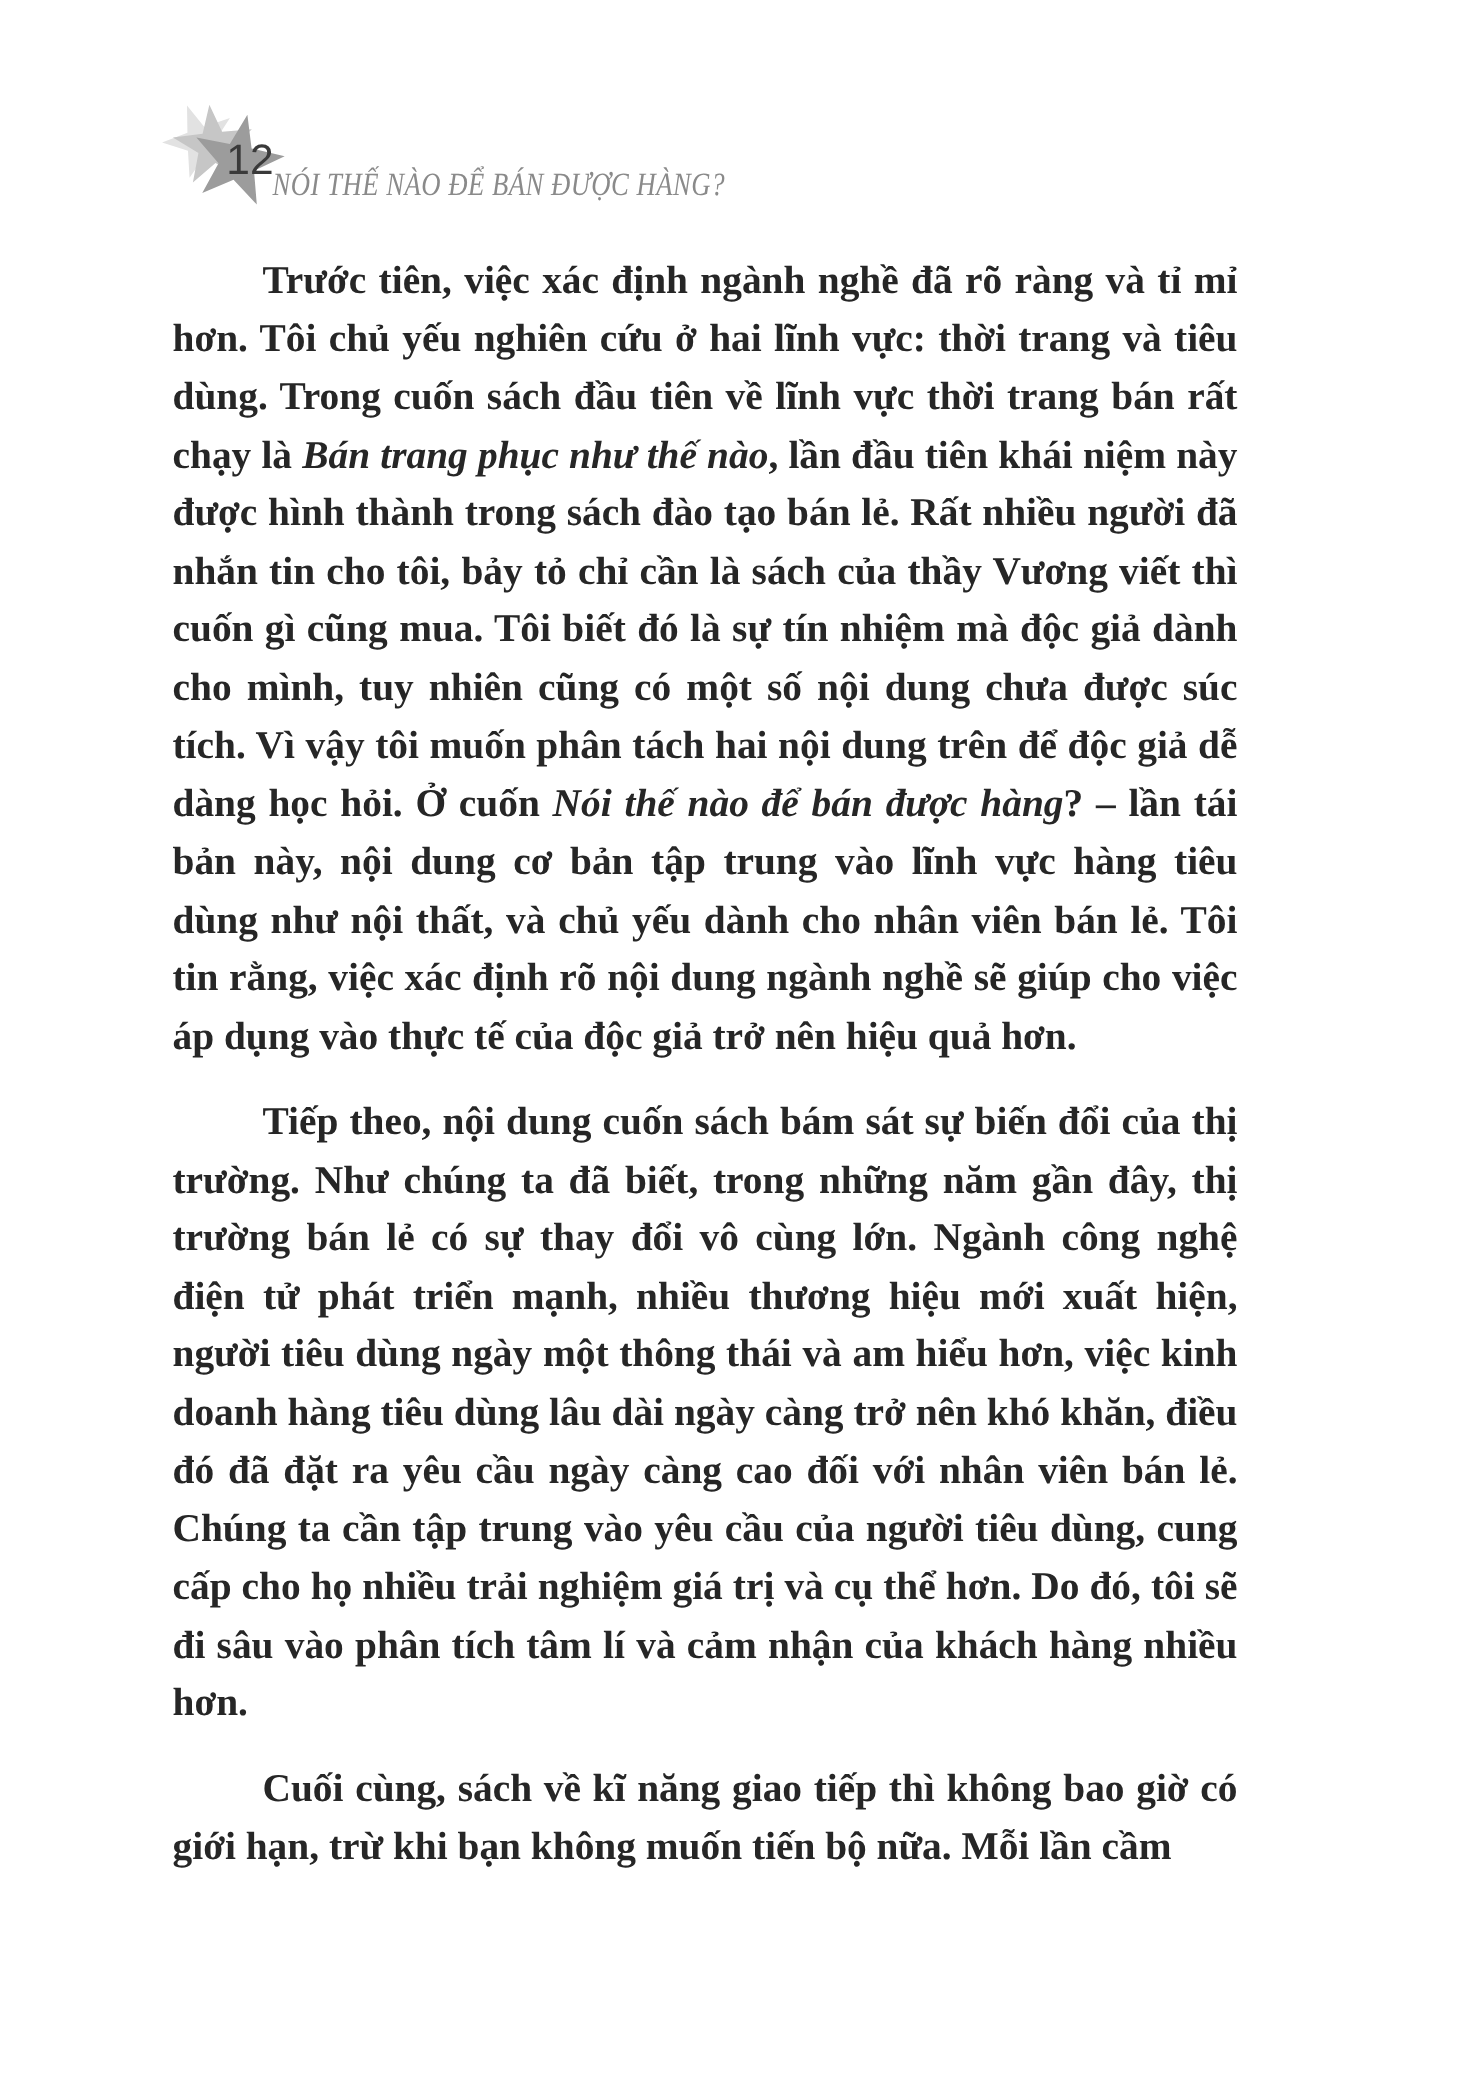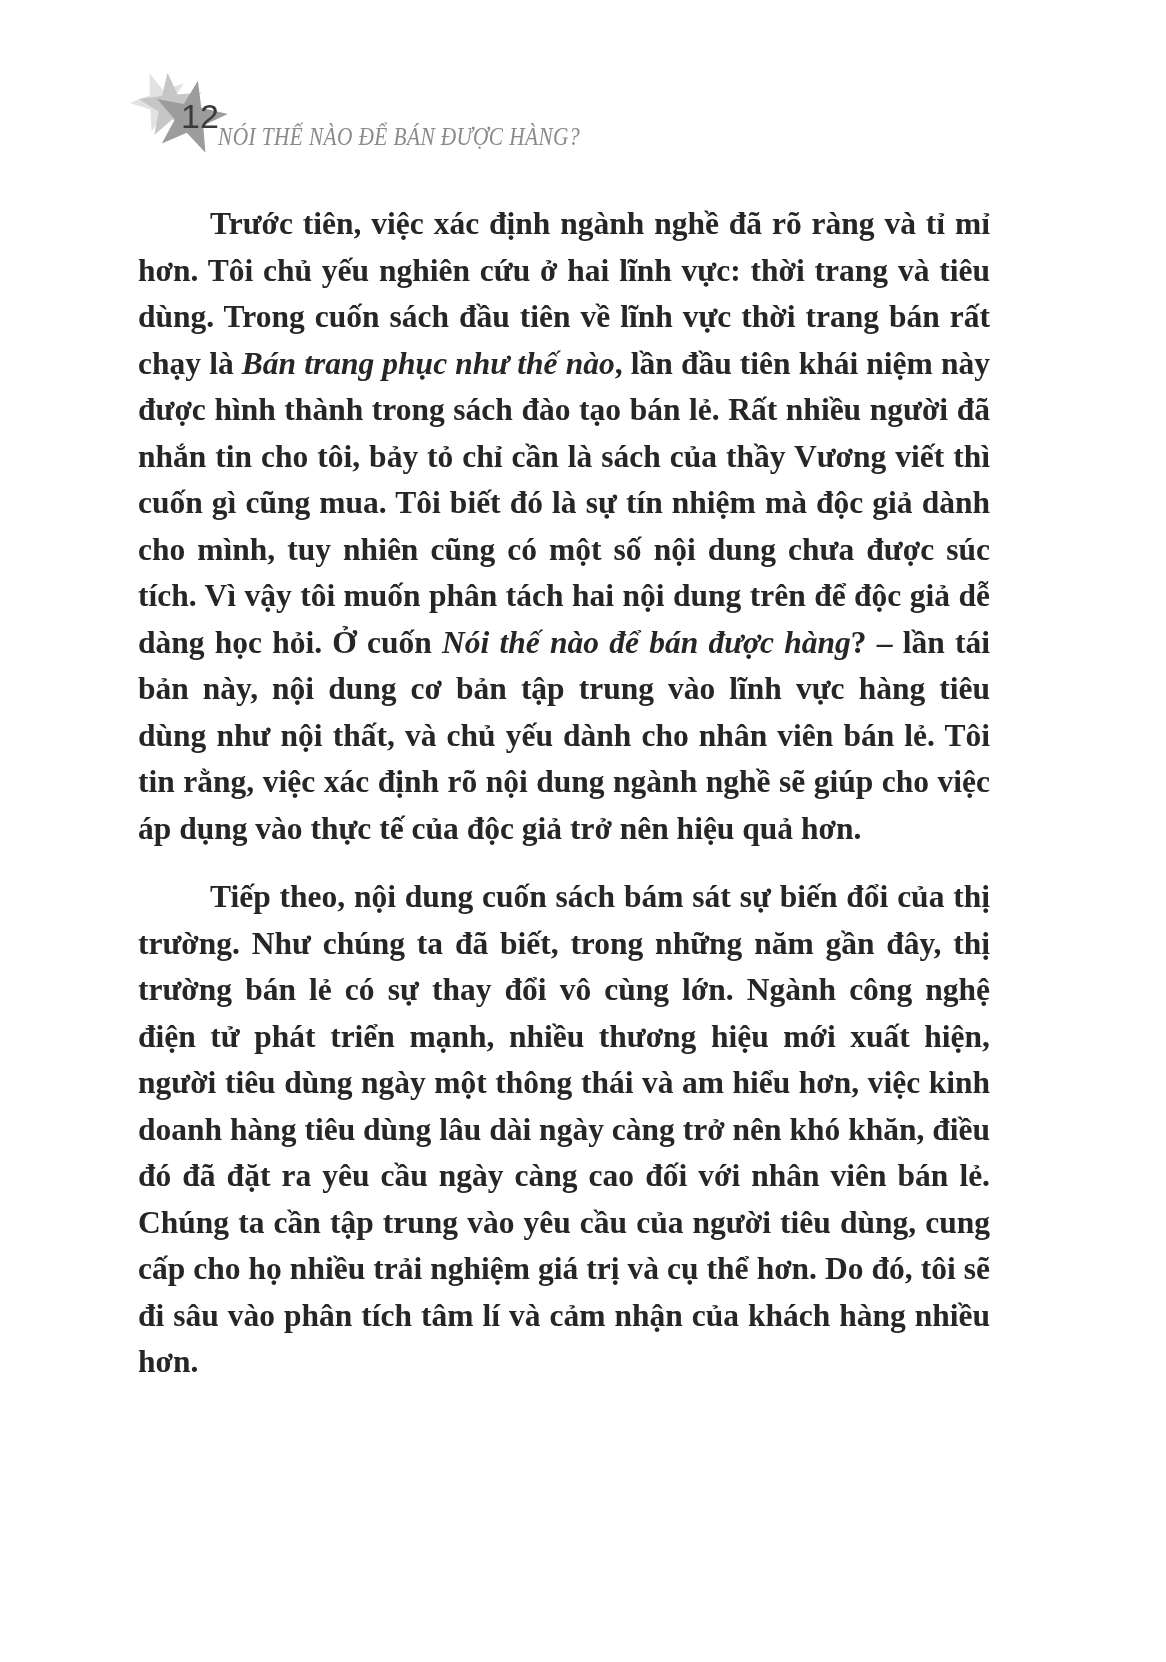--- a/index.html
+++ b/index.html
@@ -14,21 +14,21 @@
   *{margin:0;padding:0;box-sizing:border-box;}
   html,body{background:#fff;}
   body{
     width:1166px;height:1662px;
     position:relative;
     background:var(--background);
     font-family:"Liberation Serif", serif;
     overflow:hidden;
   }
   .page-header{
-    position:absolute;left:0;top:0;width:1166px;height:230px;
+    position:absolute;left:0;top:11px;width:1166px;height:230px;
   }
   .star-badge{
     position:absolute;left:126px;top:66px;width:112px;height:100px;
   }
   .running-title{
     position:absolute;left:218px;top:121px;
     font-style:italic;
     font-size:26px;line-height:32px;
     color:var(--header-text);
     letter-spacing:.5px;
@@ -72,13 +72,14 @@
       <polygon fill="var(--star-front)" points="0,-38 8.9,-12.3 36.1,-11.7 14.5,4.7 22.3,30.7 0,15.2 -22.3,30.7 -14.5,4.7 -36.1,-11.7 -8.9,-12.3"></polygon>
     </g>
     <text x="74" y="62" text-anchor="middle" font-size="34" fill="var(--page-number)">12</text>
   </svg>
   <div class="running-title">NÓI THẾ NÀO ĐỂ BÁN ĐƯỢC HÀNG?</div>
 </header>
 
 <main class="text-block">
     <p><span>Trước tiên, việc xác định ngành nghề đã rõ ràng và tỉ mỉ hơn. Tôi chủ yếu nghiên cứu ở hai lĩnh vực: thời trang và tiêu dùng. Trong cuốn sách đầu tiên về lĩnh vực thời trang bán rất chạy là </span><span class="it">Bán trang phục như thế nào</span><span>, lần đầu tiên khái niệm này được hình thành trong sách đào tạo bán lẻ. Rất nhiều người đã nhắn tin cho tôi, bảy tỏ chỉ cần là sách của thầy Vương viết thì cuốn gì cũng mua. Tôi biết đó là sự tín nhiệm mà độc giả dành cho mình, tuy nhiên cũng có một số nội dung chưa được súc tích. Vì vậy tôi muốn phân tách hai nội dung trên để độc giả dễ dàng học hỏi. Ở cuốn </span><span class="it">Nói thế nào để bán được hàng</span><span>? – lần tái bản này, nội dung cơ bản tập trung vào lĩnh vực hàng tiêu dùng như nội thất, và chủ yếu dành cho nhân viên bán lẻ. Tôi tin rằng, việc xác định rõ nội dung ngành nghề sẽ giúp cho việc áp dụng vào thực tế của độc giả trở nên hiệu quả hơn.</span></p>
     <p><span>Tiếp theo, nội dung cuốn sách bám sát sự biến đổi của thị trường. Như chúng ta đã biết, trong những năm gần đây, thị trường bán lẻ có sự thay đổi vô cùng lớn. Ngành công nghệ điện tử phát triển mạnh, nhiều thương hiệu mới xuất hiện, người tiêu dùng ngày một thông thái và am hiểu hơn, việc kinh doanh hàng tiêu dùng lâu dài ngày càng trở nên khó khăn, điều đó đã đặt ra yêu cầu ngày càng cao đối với nhân viên bán lẻ. Chúng ta cần tập trung vào yêu cầu của người tiêu dùng, cung cấp cho họ nhiều trải nghiệm giá trị và cụ thể hơn. Do đó, tôi sẽ đi sâu vào phân tích tâm lí và cảm nhận của khách hàng nhiều hơn.</span></p>
+    <p><span>Cuối cùng, sách về kĩ năng giao tiếp thì không bao giờ có giới hạn, trừ khi bạn không muốn tiến bộ nữa. Mỗi lần cầm</span></p>
   </main>
 
 </body></html>

